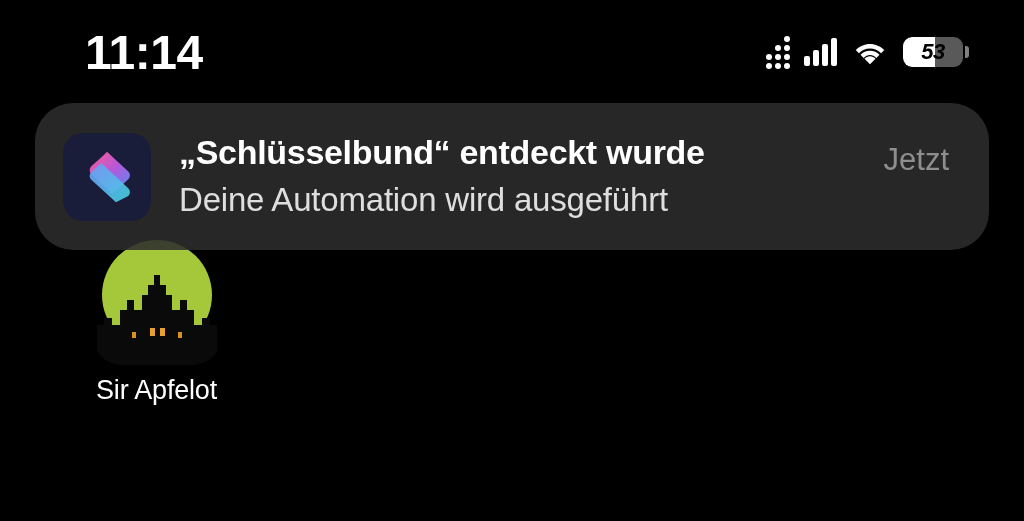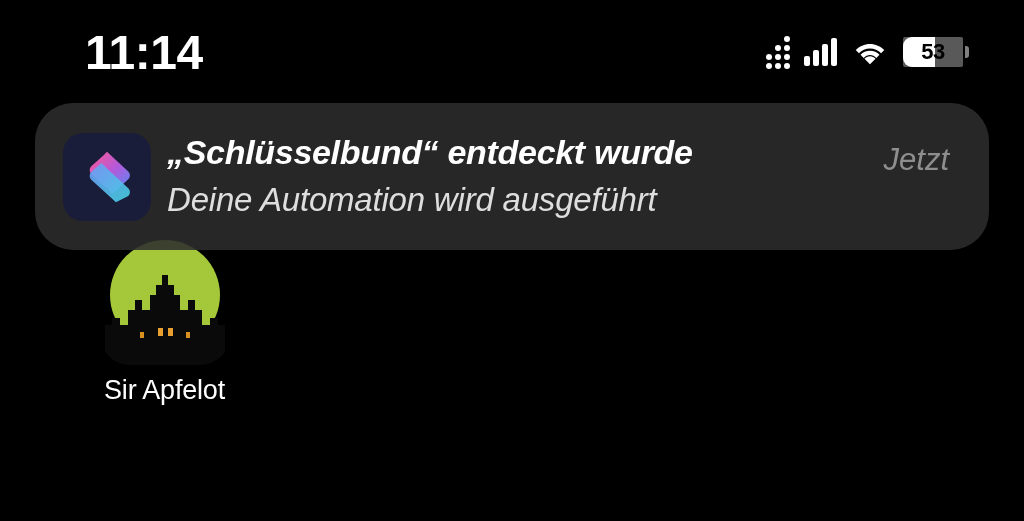--- a/index.html
+++ b/index.html
@@ -69,26 +69,27 @@
       height: 30px;
     }
     .battery {
       display: flex;
       align-items: center;
       position: relative;
     }
     .battery-body {
       width: 60px;
       height: 30px;
-      border-radius: 2px;
+      border-radius: 9px;
       background: rgba(255,255,255,0.35);
       position: relative;
       overflow: hidden;
       display: flex;
       align-items: center;
+      font-style: italic;
     }
     .battery-fill {
       position: absolute;
       left: 0;
       top: 0;
       bottom: 0;
       width: 53%;
       background: #ffffff;
       border-radius: 9px 0 0 9px;
     }
@@ -110,24 +111,23 @@
       margin-left: 2px;
     }
 
     .notification {
       margin: 18px 35px 0 35px;
       background: rgba(44, 44, 46, 0.88);
       border-radius: 38px;
       padding: 28px 40px 28px 28px;
       display: flex;
       align-items: center;
-      gap: 16px;
+      gap: 28px;
       position: relative;
       z-index: 10;
-      font-style: italic;
     }
     .notification-app-icon {
       width: 88px;
       height: 88px;
       border-radius: 20px;
       background: #1a1d3a;
       display: flex;
       align-items: center;
       justify-content: center;
       flex-shrink: 0;
@@ -159,21 +159,21 @@
       color: rgba(178,178,178,0.75);
       font-size: 31px;
       font-weight: 400;
       align-self: flex-start;
       margin-top: 11px;
     }
 
     .home-app {
       position: absolute;
       top: 235px;
-      left: 92px;
+      left: 84px;
       width: 145px;
       text-align: center;
       z-index: 1;
     }
     .home-app-icon {
       width: 130px;
       height: 130px;
       border-radius: 30px;
       margin: 0 auto;
       position: relative;

